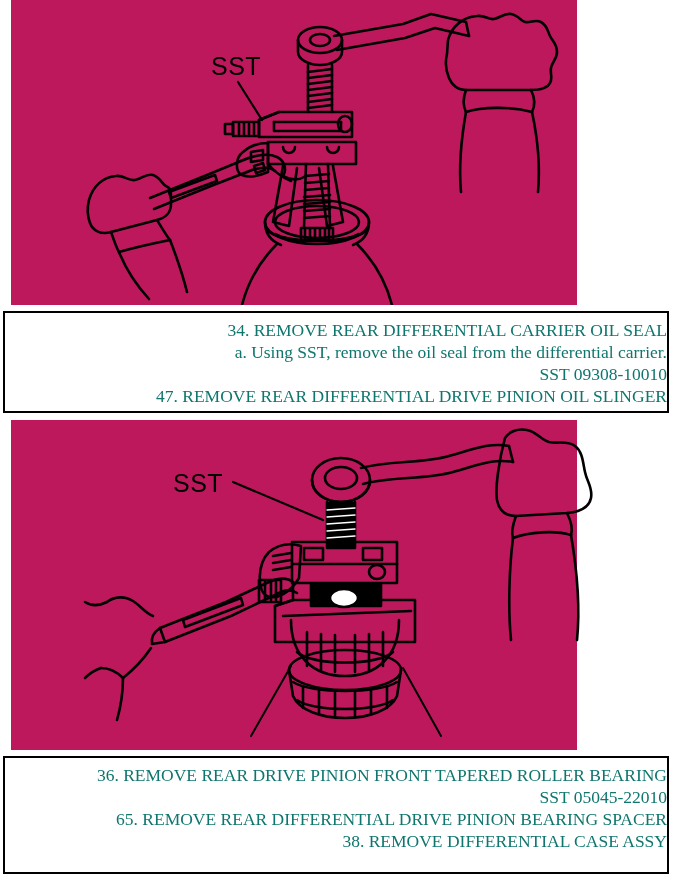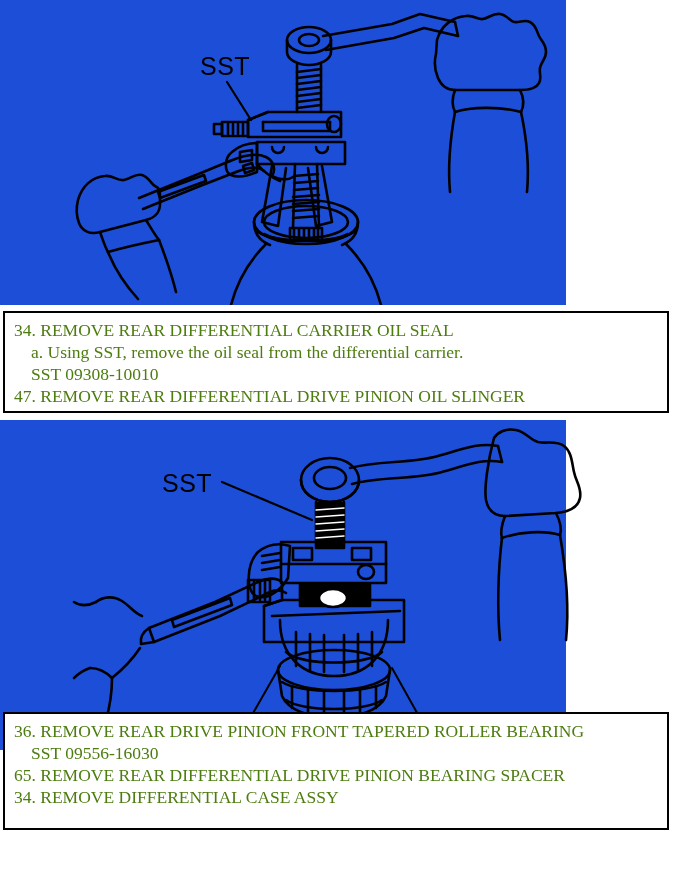--- a/index.html
+++ b/index.html
@@ -20,23 +20,23 @@
     position: absolute;
     left: 0; top: 0;
     width: 676px;
     height: 879px;
     background: #ffffff;
   }
 
   
   .figure {
     position: absolute;
-    left: 0;
+    left: 11px;
     width: 566px;
-    background: #1d4ed8;
+    background: #be185d;
   }
   #figure-oil-seal { top: 0; height: 305px; }
   #figure-bearing  { top: 420px; height: 330px; }
 
   .figure svg { display: block; }
 
   
   .sst-label {
     font-family: "Liberation Sans", "DejaVu Sans", sans-serif;
     font-size: 25px;
@@ -49,28 +49,29 @@
   .instruction-box {
     position: absolute;
     left: 3px;
     width: 666px;
     border: 2px solid #000000;
     background: #ffffff;
     box-sizing: border-box;
     padding: 6px 0 6px 0;
   }
   #instructions-upper { top: 311px; height: 102px; }
-  #instructions-lower { top: 712px; height: 118px; }
+  #instructions-lower { top: 756px; height: 118px; }
 
   .step-line {
     font-family: "Liberation Serif", "DejaVu Serif", serif;
     font-size: 17.5px;
     line-height: 22px;
-    color: #4d7c0f;
+    color: #0f766e;
     white-space: nowrap;
+    text-align: right;
   }
   .step-line.level-main { padding-left: 9px; }
   .step-line.level-sub  { padding-left: 26px; }
   .step-line.level-part { padding-left: 26px; }
 </style>
 </head>
 <body>
 
 <div class="page">
 
@@ -317,18 +318,18 @@
           <path d="M222,62 L312,100"></path>
         </g>
       </g>
 
       <text class="sst-label" x="162" y="72">SST</text>
     </svg>
   </div>
 
   <div class="instruction-box" id="instructions-lower">
     <div class="step-line level-main">36. REMOVE REAR DRIVE PINION FRONT TAPERED ROLLER BEARING</div>
-    <div class="step-line level-part">SST 09556-16030</div>
+    <div class="step-line level-part">SST 05045-22010</div>
     <div class="step-line level-main">65. REMOVE REAR DIFFERENTIAL DRIVE PINION BEARING SPACER</div>
-    <div class="step-line level-main">34. REMOVE DIFFERENTIAL CASE ASSY</div>
+    <div class="step-line level-main">38. REMOVE DIFFERENTIAL CASE ASSY</div>
   </div>
 
 </div>
 
 </body></html>

